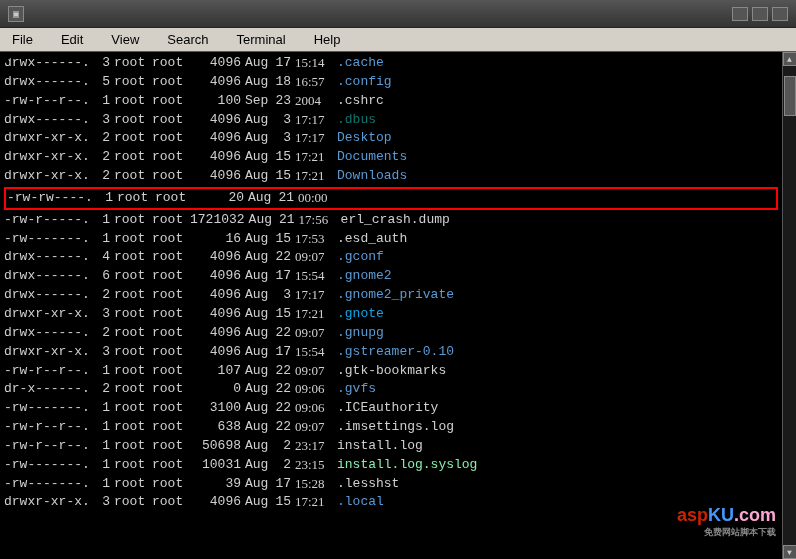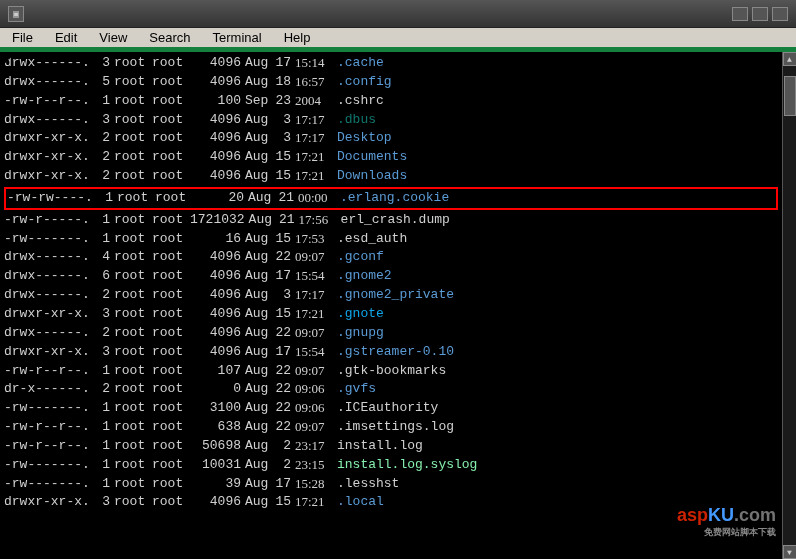--- a/index.html
+++ b/index.html
@@ -53,22 +53,22 @@
       cursor: pointer;
     }
 
     
     .menu-bar {
       background: #d4d0c8;
       height: 24px;
       display: flex;
       align-items: center;
       padding: 0 4px;
-      gap: 6px;
-      border-bottom: 5px solid #15803d;
+      gap: 12px;
+      border-bottom: 1px solid #15803d;
     }
     .menu-item {
       padding: 2px 8px;
       font-family: sans-serif;
       font-size: 13px;
       color: #000;
       cursor: pointer;
     }
 
     
@@ -265,21 +265,20 @@
       </div>
       <div class="file-row highlighted">
         <span class="col-perms">-rw-rw----.</span>
         <span class="col-links">1</span>
         <span class="col-owner">root </span>
         <span class="col-group">root </span>
         <span class="col-size">20</span>
         <span class="col-month">Aug </span>
         <span class="col-day">21</span>
         <span class="col-time">00:00 </span>
-        <span class="col-name" style="color:#5b9bd5">.erlang.cookie</span>
       </div>
       <div class="file-row">
         <span class="col-perms">-rw-r-----.</span>
         <span class="col-links">1</span>
         <span class="col-owner">root </span>
         <span class="col-group">root </span>
         <span class="col-size">1721032</span>
         <span class="col-month">Aug </span>
         <span class="col-day">21</span>
         <span class="col-time">17:56 </span>
@@ -454,17 +453,17 @@
   <div class="scrollbar">
     <div class="scrollbar-up">▲</div>
     <div class="scrollbar-track">
       <div class="scrollbar-thumb"></div>
     </div>
     <div class="scrollbar-down">▼</div>
   </div>
 
   <div class="watermark" style="position:absolute;bottom:20px;right:20px;">
     <div>
-      <span class="asp">asp</span><span class="ku" style="color:#4499ff;">KU</span><span class="com" style="color:#737373;">.com</span>
+      <span class="asp">asp</span><span class="ku" style="color:#4499ff;">KU</span><span class="com" style="color:#f9a8d4;">.com</span>
     </div>
     <div class="watermark-sub">免费网站脚本下载</div>
   </div>
 </div>
 
 </body></html>

